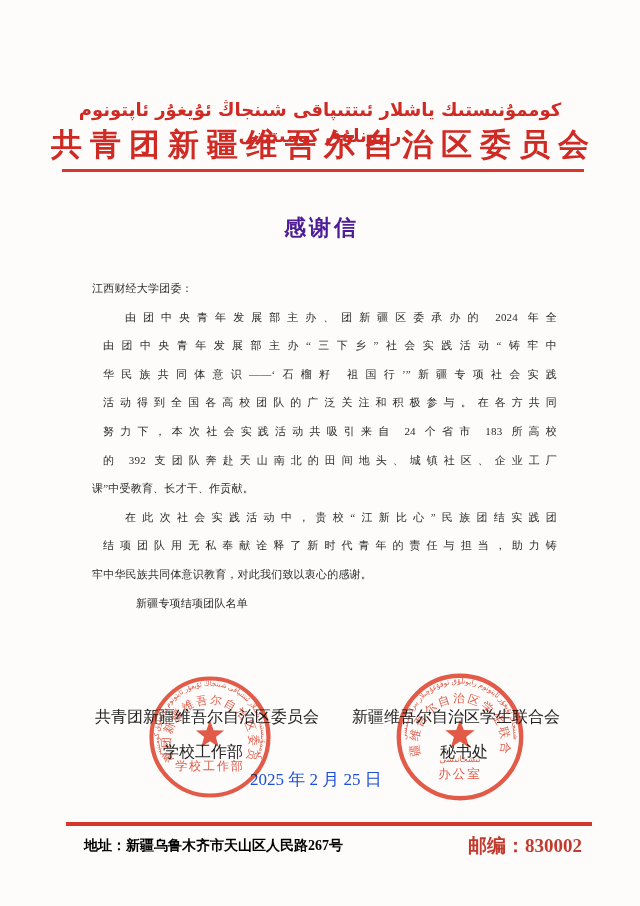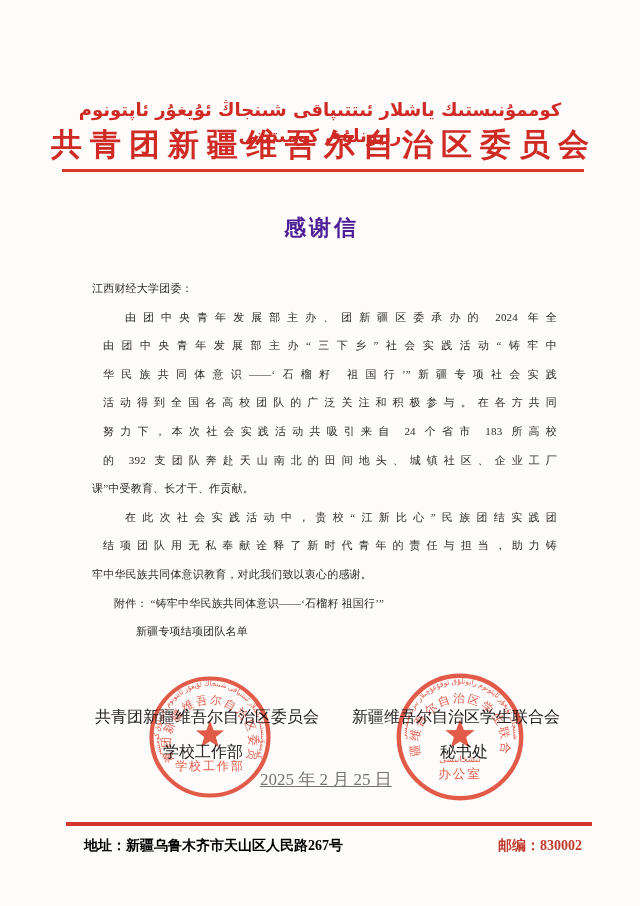--- a/index.html
+++ b/index.html
@@ -67,21 +67,21 @@
     text-align:justify;
     text-align-last:justify;
     margin-left:11px;
   }
   
   .sig{position:absolute;font-size:16px;line-height:20px;color:#232323;}
   .sig-left-org {left:95px; top:707px;}
   .sig-right-org{left:352px;top:707px;}
   .sig-left-dept {left:163px;top:742px;}
   .sig-right-dept{left:440px;top:742px;}
-  .sig-date{position:absolute;left:260px;top:768px;font-size:17px;color:#737373;text-decoration:underline;}
+  .sig-date{position:absolute;left:250px;top:768px;font-size:17px;color:#1d4ed8;}
   
   .seal{
     position:absolute;
     mix-blend-mode:multiply;
     opacity:0.88;
   }
   .seal-left {left:145px;top:672px;width:130px;height:130px;}
   .seal-right{left:392px;top:669px;width:136px;height:136px;}
   .seal .ring{fill:none;stroke:var(--seal-red);stroke-width:4.5;}
   .seal .star{fill:var(--seal-red);}
@@ -90,21 +90,21 @@
   .footer-rule{
     position:absolute;top:822px;left:66px;width:526px;height:4px;
     background:#d5372b;
   }
   .footer-address{
     position:absolute;top:836px;left:84px;
     color:#000000;font-size:14px;line-height:20px;font-weight:bold;
   }
   .footer-postcode{
     position:absolute;top:836px;right:58px;
-    color:#c23a2d;font-size:14px;line-height:20px;font-weight:bold;
+    color:#c23a2d;font-size:19px;line-height:20px;font-weight:bold;
   }
 </style>
 </head>
 <body>
 
 <div class="page">
 
   <div class="uyghur-title" dir="rtl">كوممۇنىستىك ياشلار ئىتتىپاقى شىنجاڭ ئۇيغۇر ئاپتونوم رايونلۇق كومىتېتى</div>
   <div class="cn-title">共青团新疆维吾尔自治区委员会</div>
   <div class="mast-rule"></div>
@@ -116,21 +116,20 @@
       <div class="bline just" style="padding-left: 2em;">由团中央青年发展部主办、团新疆区委承办的 2024 年全</div>
       <div class="bline just">由团中央青年发展部主办“三下乡”社会实践活动“铸牢中</div>
       <div class="bline just">华民族共同体意识——‘石榴籽 祖国行’”新疆专项社会实践</div>
       <div class="bline just">活动得到全国各高校团队的广泛关注和积极参与。在各方共同</div>
       <div class="bline just">努力下，本次社会实践活动共吸引来自 24 个省市 183 所高校</div>
       <div class="bline just">的 392 支团队奔赴天山南北的田间地头、城镇社区、企业工厂</div>
       <div class="bline">课”中受教育、长才干、作贡献。</div>
       <div class="bline just" style="padding-left: 2em;">在此次社会实践活动中，贵校“江新比心”民族团结实践团</div>
       <div class="bline just">结项团队用无私奉献诠释了新时代青年的责任与担当，助力铸</div>
       <div class="bline">牢中华民族共同体意识教育，对此我们致以衷心的感谢。</div>
-      <div class="bline" style="padding-left: 2em;">附件：  “铸牢中华民族共同体意识——‘石榴籽 祖国行’”</div>
       <div class="bline" style="padding-left: 4em;">新疆专项结项团队名单</div>
     </div>
 
   <div class="sig sig-left-org">共青团新疆维吾尔自治区委员会</div>
   <div class="sig sig-right-org">新疆维吾尔自治区学生联合会</div>
   <div class="sig sig-left-dept">学校工作部</div>
   <div class="sig sig-right-dept">秘书处</div>
   <div class="sig-date">2025 年 2 月 25 日</div>
 
   <svg class="seal seal-left" viewBox="0 0 140 140">

